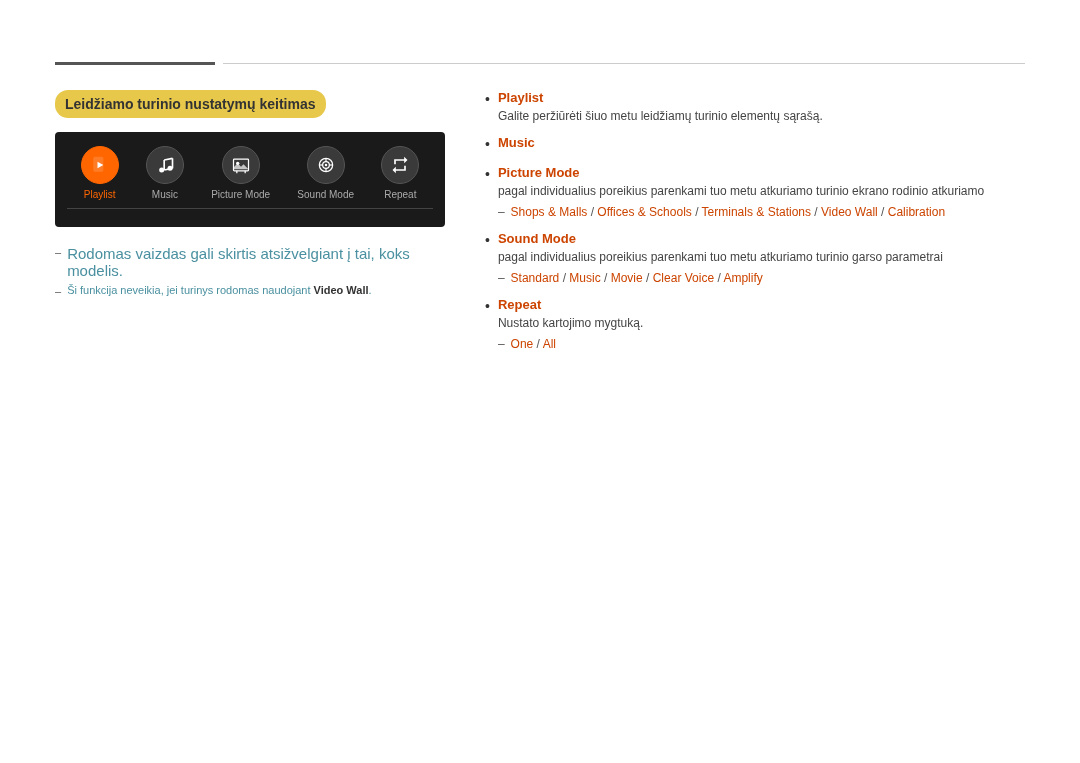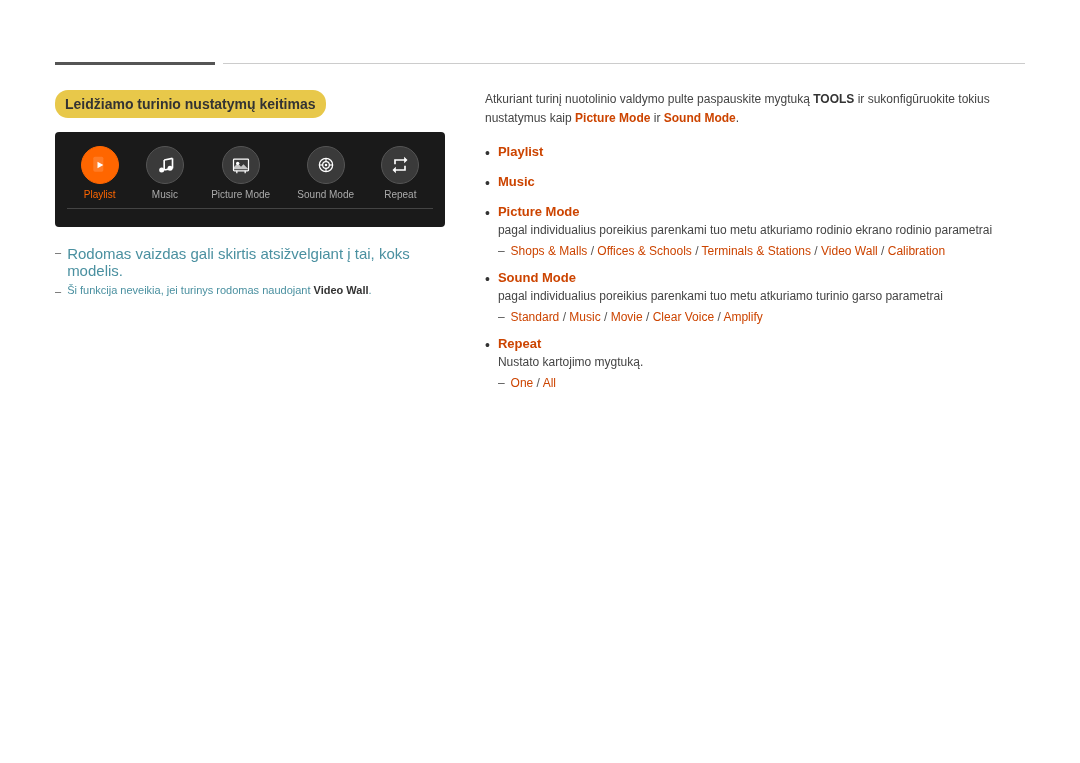--- a/index.html
+++ b/index.html
@@ -327,45 +327,43 @@
           <span class="note-text" style="color:#4a90a0; font-size:15px;">Rodomas vaizdas gali skirtis atsižvelgiant į tai, koks modelis.</span>
         </div>
         <div class="note-item">
           <span class="note-dash">–</span>
           <span class="note-text" style="color:#4a90a0; font-size:11px;">Ši funkcija neveikia, jei turinys rodomas naudojant <span class="highlight">Video Wall</span>.</span>
         </div>
       </div>
     </div>
 
     <div class="right-col">
-      <p class="intro-text">
-        <span>Atkuriant turinį nuotolinio valdymo pulte paspauskite mygtuką </span><span class="bold">TOOLS</span><span> ir sukonfigūruokite tokius nustatymus kaip </span><span class="orange">Picture Mode</span><span> ir </span><span class="orange">Sound Mode</span><span>.</span>
-      </p>
 
       <ul class="bullet-list">
 
         <li>
           <span class="bullet-dot">•</span>
           <div class="bullet-content">
             <span class="bullet-title">Playlist</span>
+            <span class="bullet-desc">Galite peržiūrėti šiuo metu leidžiamų turinio elementų sąrašą.</span>
           </div>
         </li>
 
         <li>
           <span class="bullet-dot">•</span>
           <div class="bullet-content">
             <span class="bullet-title">Music</span>
           </div>
         </li>
 
         <li>
           <span class="bullet-dot">•</span>
           <div class="bullet-content">
             <span class="bullet-title">Picture Mode</span>
-            <span class="bullet-desc">pagal individualius poreikius parenkami tuo metu atkuriamo rodinio ekrano rodinio parametrai</span>
+            <span class="bullet-desc">pagal individualius poreikius parenkami tuo metu atkuriamo turinio ekrano rodinio atkuriamo</span>
             <ul class="sub-list">
               <li>
                 <span class="sub-dash">–</span>
                 <span class="sub-content">
                   <span class="orange">Shops &amp; Malls</span><span class="sep"> / </span><span class="orange">Offices &amp; Schools</span><span class="sep"> / </span><span class="orange">Terminals &amp; Stations</span><span class="sep"> / </span><span class="orange">Video Wall</span><span class="sep"> / </span><span class="orange">Calibration</span>
                 </span>
               </li>
             </ul>
           </div>
         </li>

